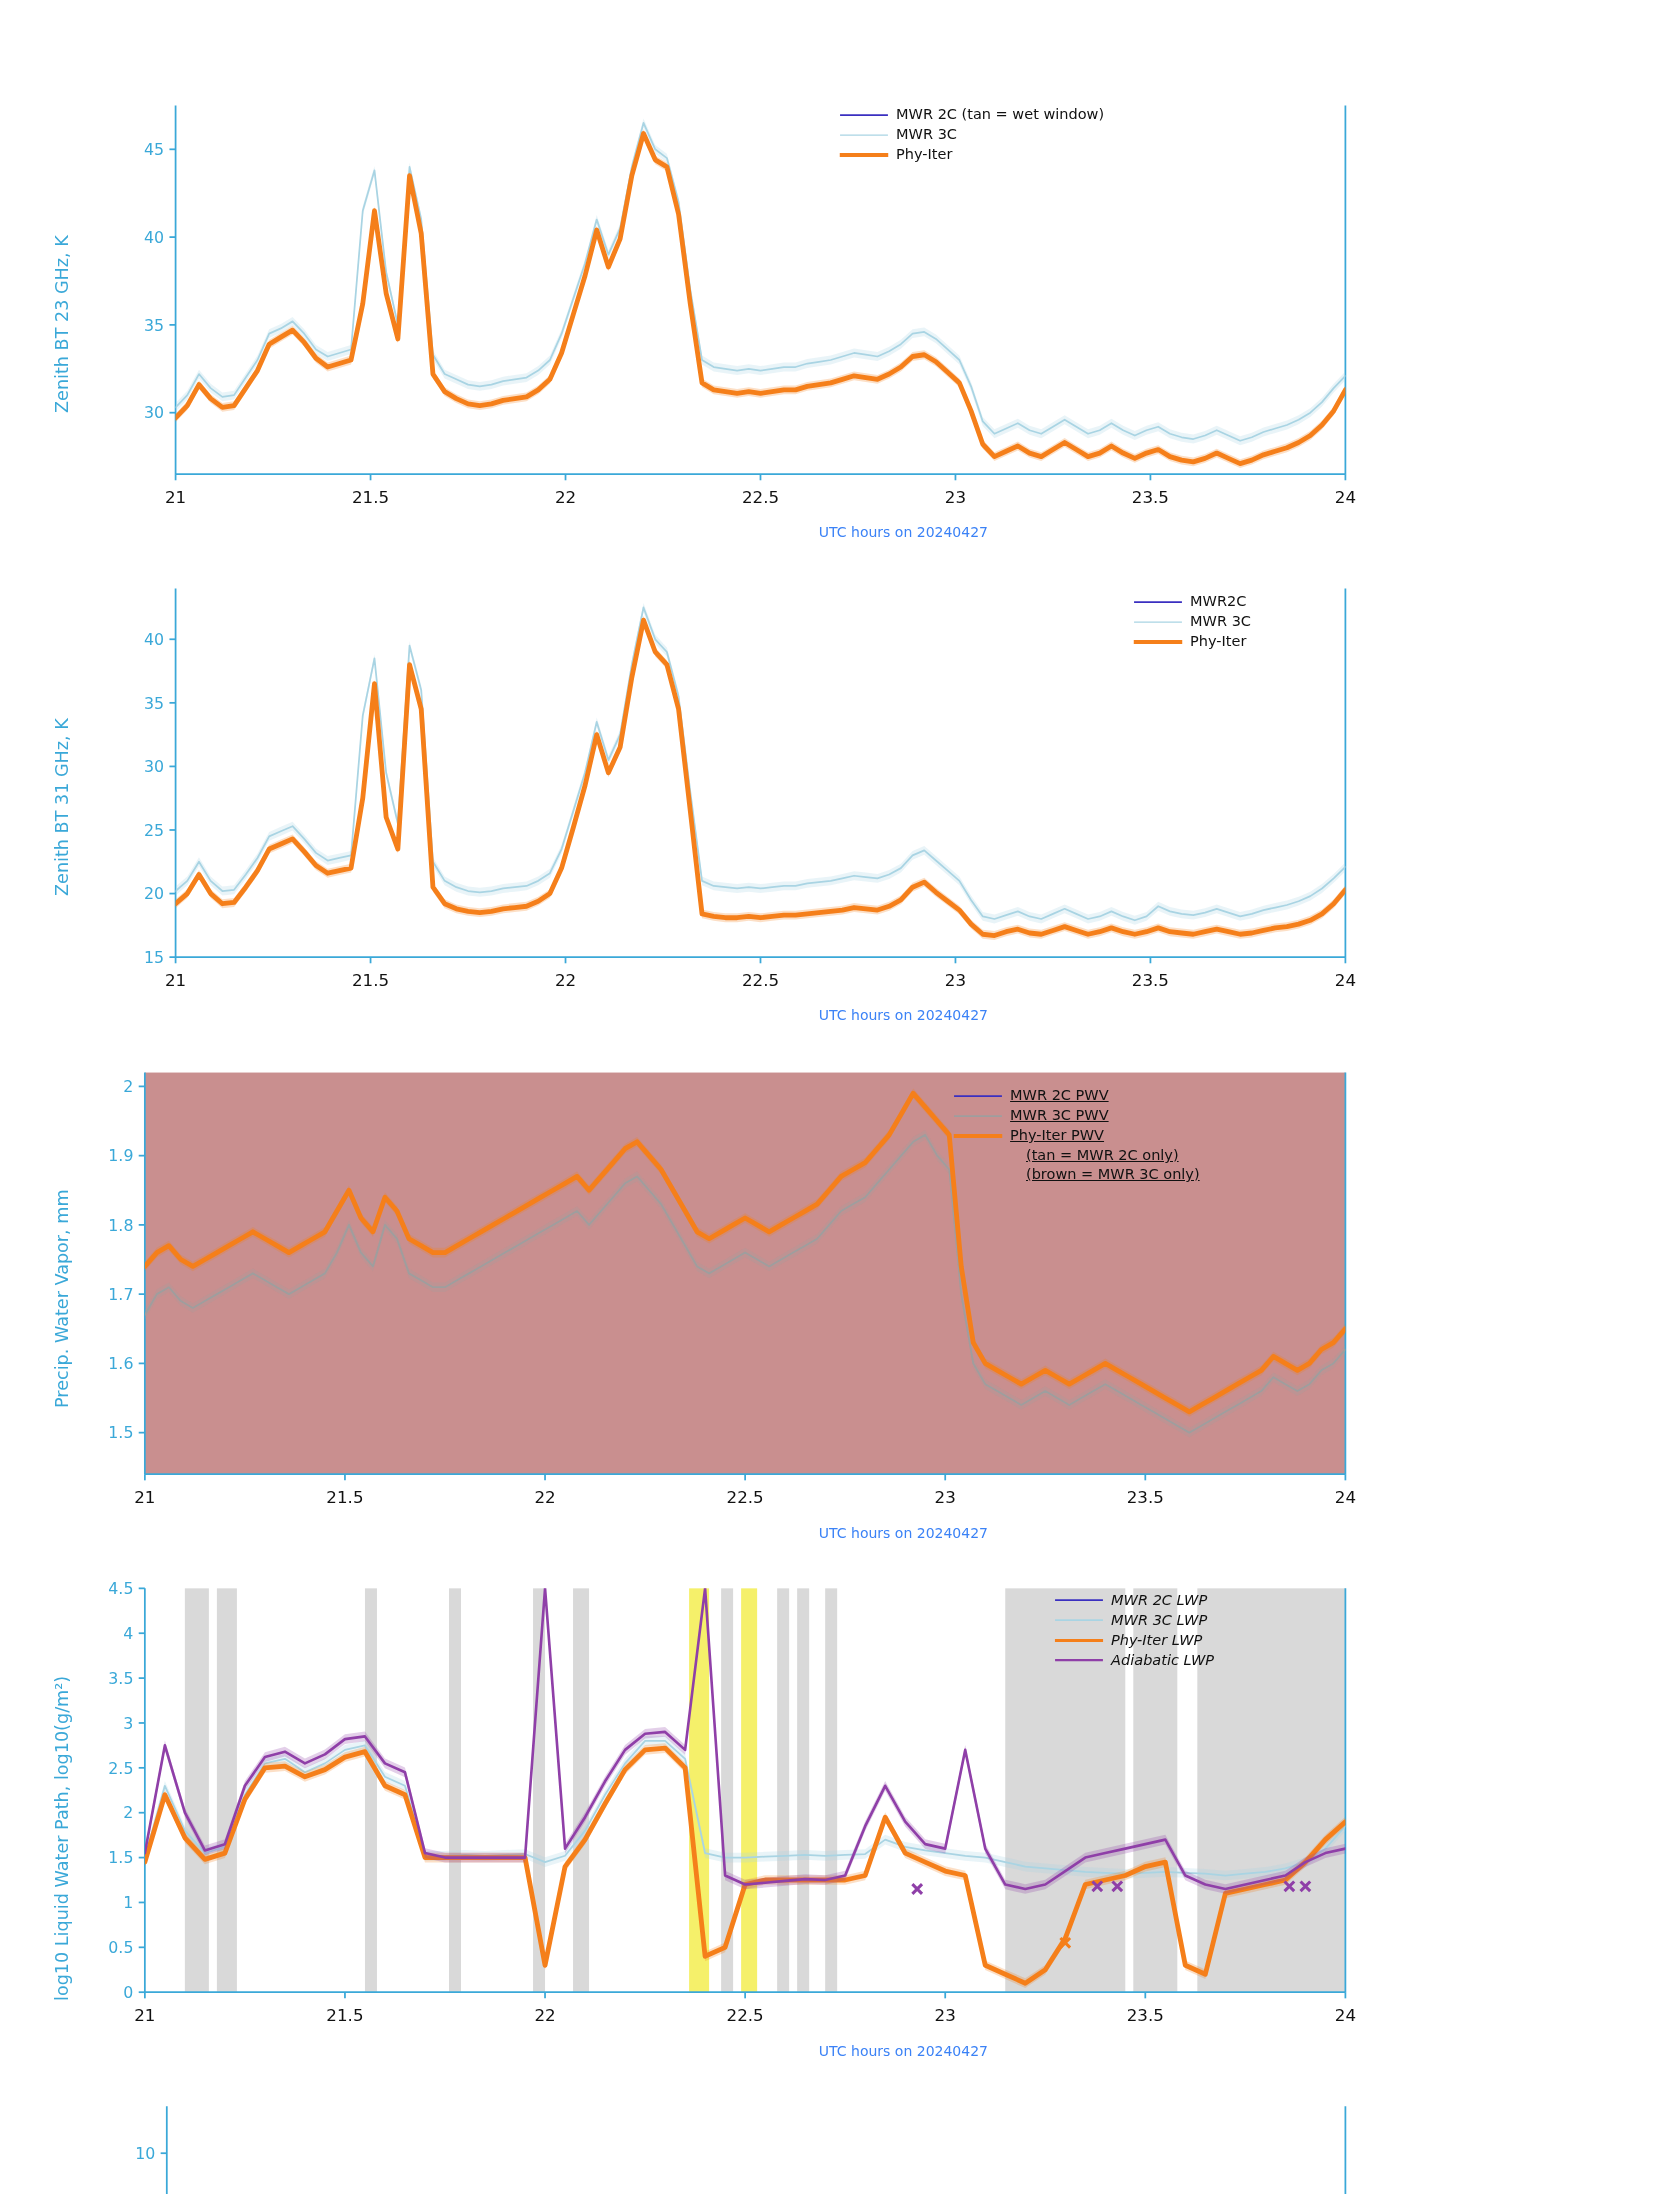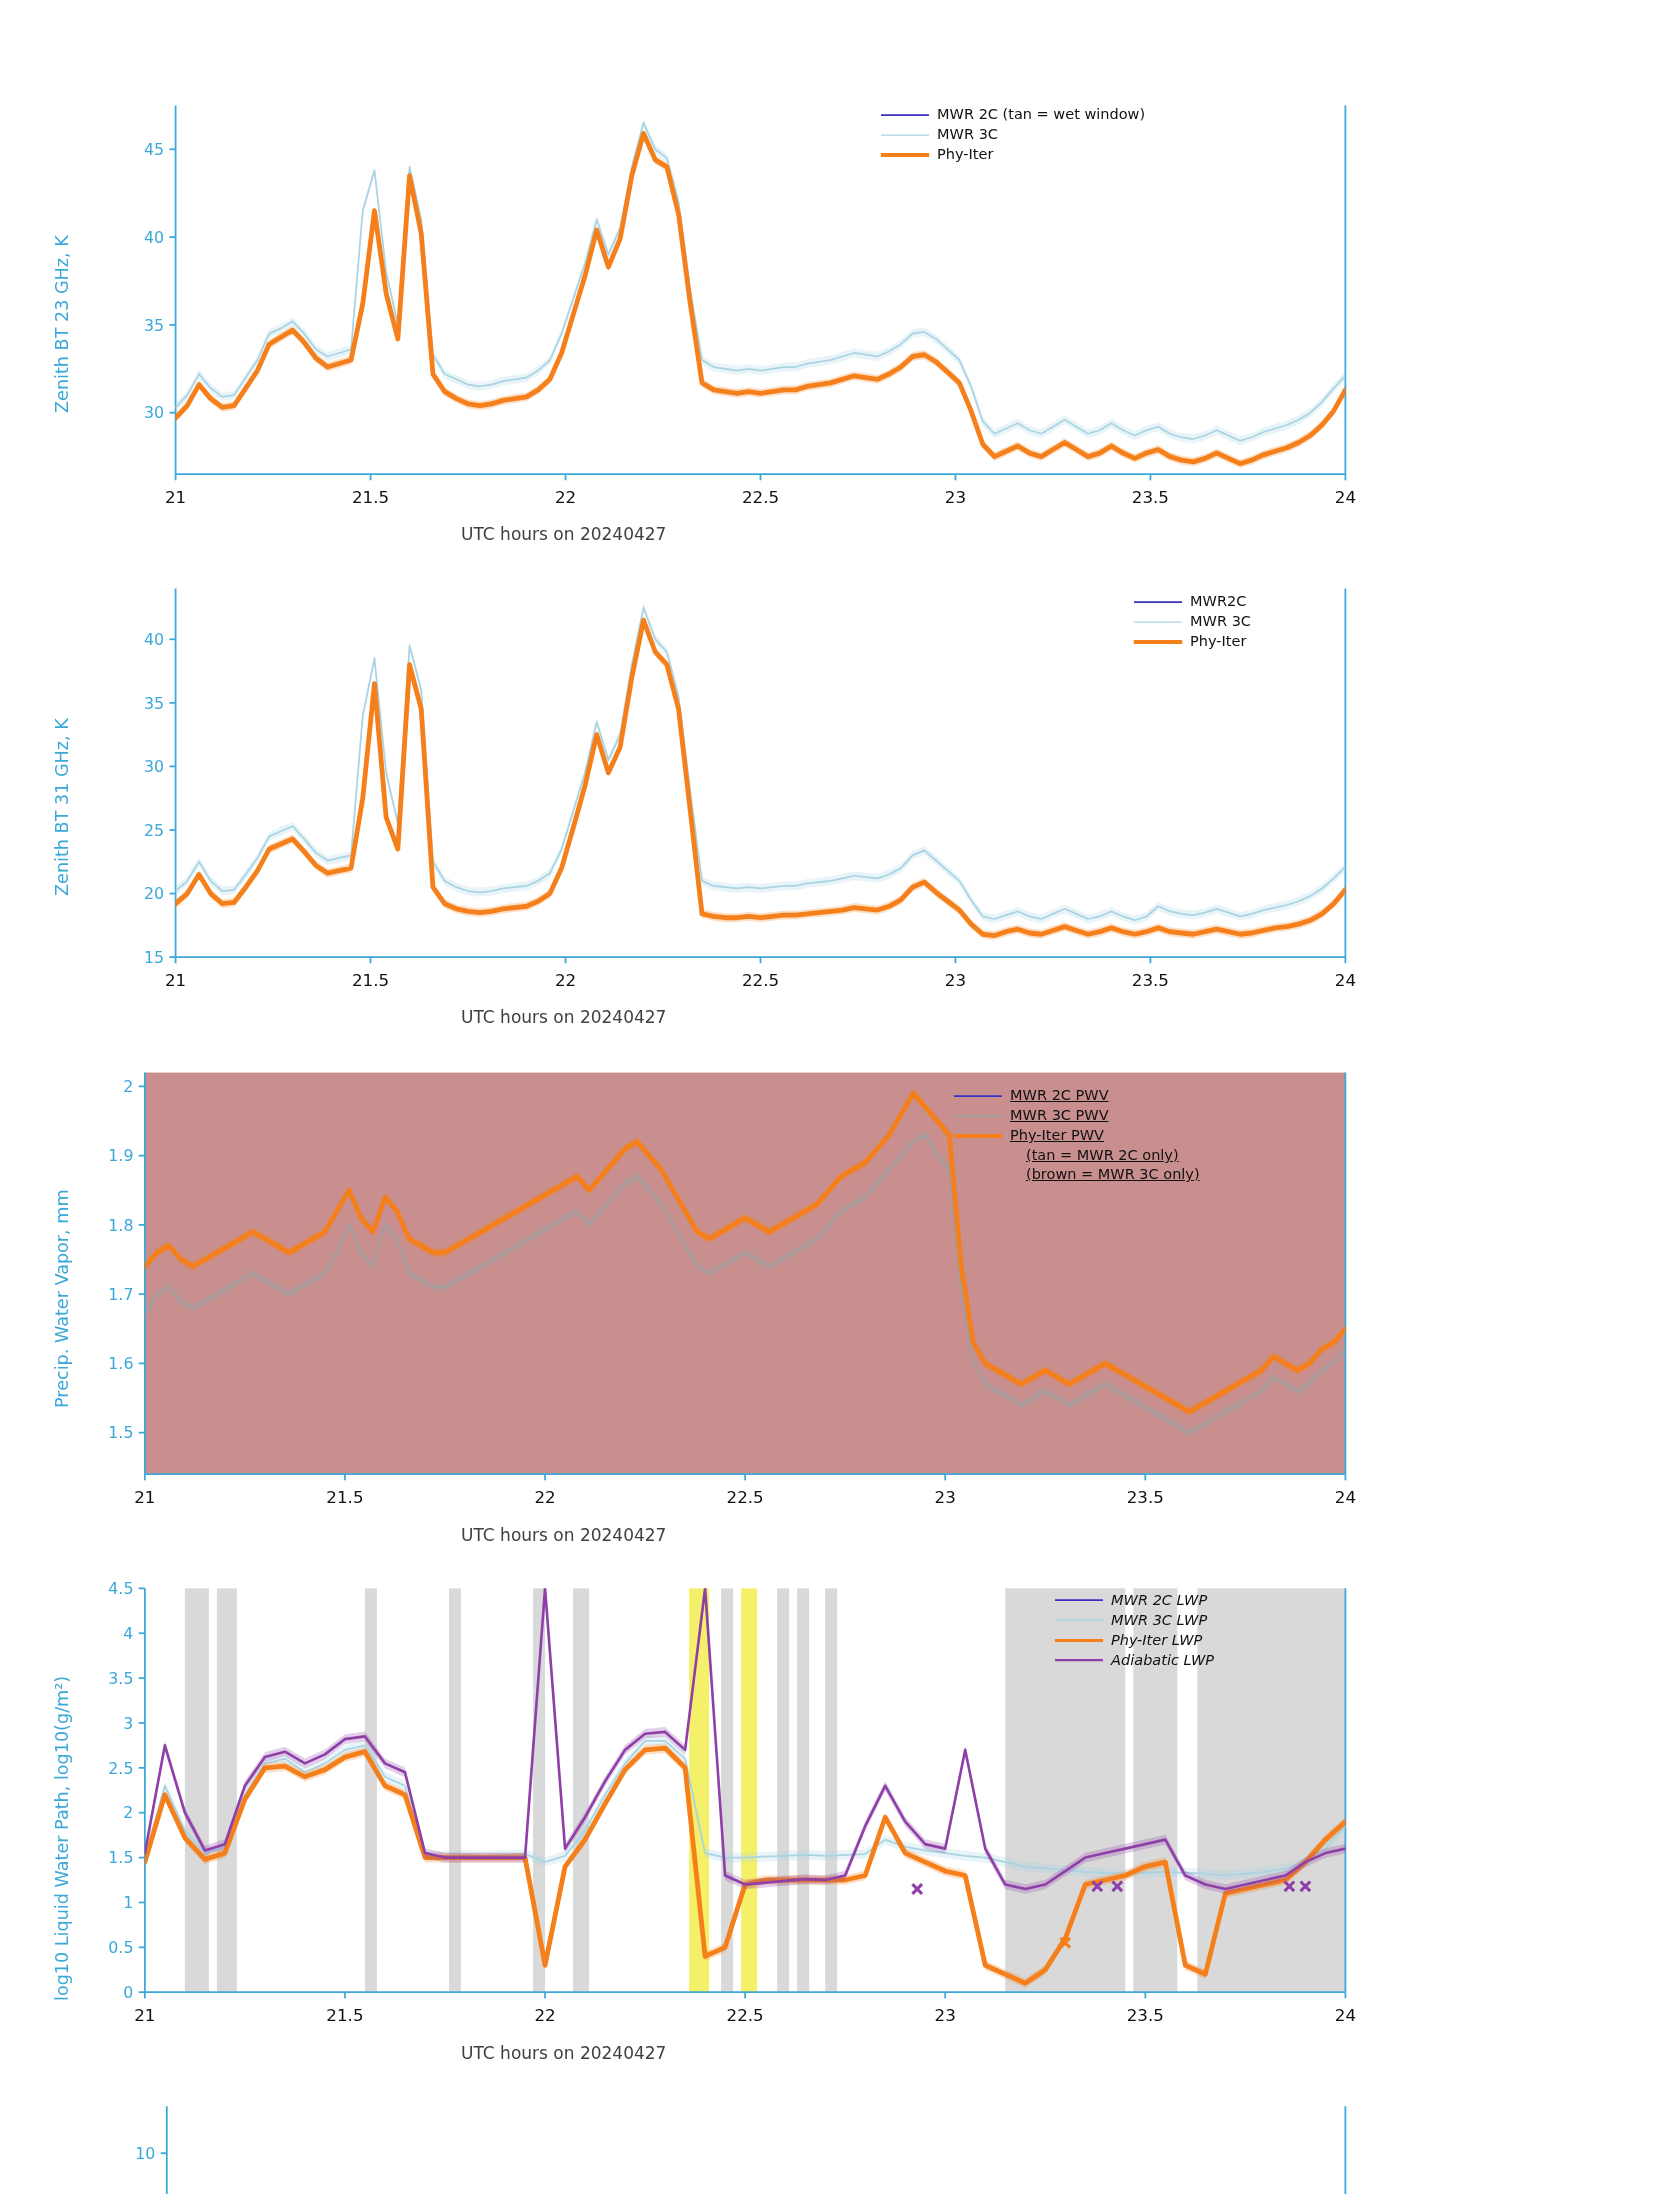--- a/index.html
+++ b/index.html
@@ -33,24 +33,24 @@
   svg { display: block; }
   .ylabel {
     position: absolute;
     color: #3aa8d8;
     font-size: 17.6px;
     white-space: nowrap;
     transform-origin: left top;
   }
   .xlabel {
     position: absolute;
-    color: #404040;
-    font-size: 17px;
+    color: #3b82f6;
+    font-size: 14px;
     white-space: nowrap;
-    text-align: left;
+    text-align: right;
   }
   .legendbox {
     position: absolute;
     font-size: 14.5px;
     color: #111111;
     line-height: 1.32;
   }
   .legrow {
     display: flex;
     align-items: center;
@@ -109,21 +109,21 @@
           <g clip-path="url(#svg-bt23-clip)">
             <polygon points="400,737.9200000000001 426.650000000001,709.9200000000001 453.2999999999989,661.9199999999998 479.9499999999999,693.9200000000001 506.6000000000009,713.9200000000001 533.2499999999987,709.9200000000001 559.8999999999997,669.9199999999998 586.5500000000008,629.9199999999998 613.1999999999986,569.9199999999998 639.8499999999997,557.9200000000001 666.5000000000007,541.9199999999998 693.1499999999985,569.9199999999998 719.7999999999995,605.9199999999998 746.4500000000005,621.9199999999998 773.1000000000015,613.92 799.7499999999993,605.9199999999998 826.4000000000003,289.91999999999985 853.0500000000013,197.92000000000007 879.6999999999992,429.91999999999996 906.3500000000003,549.9199999999998 933.0000000000013,189.91999999999985 959.6499999999991,309.91999999999996 986.3000000000002,617.9200000000001 1012.9500000000012,661.9199999999998 1039.599999999999,673.92 1066.25,685.92 1092.900000000001,689.9200000000001 1119.5499999999988,685.92 1146.1999999999998,677.92 1172.8500000000008,673.92 1199.4999999999986,669.9199999999998 1226.1499999999996,653.92 1252.8000000000006,629.9199999999998 1279.4499999999985,569.9199999999998 1306.0999999999995,489.9199999999999 1332.7500000000007,409.9199999999999 1359.3999999999985,309.91999999999996 1386.0499999999995,389.9199999999999 1412.7000000000005,329.91999999999996 1439.3500000000015,189.91999999999985 1465.9999999999993,89.91999999999996 1492.6500000000003,149.91999999999996 1519.3000000000015,169.91999999999996 1545.9499999999991,269.91999999999985 1572.6000000000004,469.9199999999999 1599.2500000000011,629.9199999999998 1625.8999999999992,645.9199999999998 1652.5500000000002,649.9199999999998 1679.2000000000012,653.92 1705.849999999999,649.9199999999998 1732.5,653.92 1759.150000000001,649.9199999999998 1785.7999999999988,645.9199999999998 1812.4499999999998,645.9199999999998 1839.100000000001,637.9200000000001 1865.7499999999986,633.92 1892.3999999999999,629.9199999999998 1919.0500000000009,621.9199999999998 1945.6999999999987,613.92 1972.3499999999997,617.9200000000001 1999.0000000000005,621.9199999999998 2025.6499999999985,609.9199999999998 2052.2999999999993,593.92 2078.9500000000007,569.9199999999998 2105.6000000000013,565.9199999999998 2132.2499999999995,581.9199999999998 2158.9000000000005,605.9199999999998 2185.550000000001,629.9199999999998 2212.199999999999,689.9200000000001 2238.8500000000004,769.9200000000001 2265.5000000000014,797.9200000000001 2292.1499999999987,785.92 2318.8,773.9200000000001 2345.450000000001,789.9200000000001 2372.099999999999,797.9200000000001 2398.75,781.9200000000001 2425.400000000001,765.92 2452.049999999999,781.9200000000001 2478.7,797.9200000000001 2505.350000000001,789.9200000000001 2531.9999999999986,773.9200000000001 2558.6499999999996,789.9200000000001 2585.3000000000006,801.9200000000001 2611.949999999999,789.9200000000001 2638.5999999999995,781.9200000000001 2665.2500000000005,797.9200000000001 2691.8999999999983,805.92 2718.5499999999993,809.9200000000001 2745.2000000000007,801.9200000000001 2771.8500000000017,789.9200000000001 2798.4999999999995,801.9200000000001 2825.1500000000005,813.9200000000001 2851.800000000001,805.92 2878.4499999999994,793.9200000000001 2905.1000000000004,785.92 2931.7500000000014,777.9200000000001 2958.399999999999,765.92 2985.05,749.9200000000001 3011.700000000001,725.92 3038.349999999999,693.9200000000001 3065,665.9199999999998 3065,686.0799999999999 3038.349999999999,714.08 3011.700000000001,746.0799999999999 2985.05,770.0799999999999 2958.399999999999,786.0799999999999 2931.7500000000014,798.0799999999999 2905.1000000000004,806.0799999999999 2878.4499999999994,814.08 2851.800000000001,826.0799999999999 2825.1500000000005,834.08 2798.4999999999995,822.0799999999999 2771.8500000000017,810.0799999999999 2745.2000000000007,822.0799999999999 2718.5499999999993,830.0799999999999 2691.8999999999983,826.0799999999999 2665.2500000000005,818.0799999999999 2638.5999999999995,802.0799999999999 2611.949999999999,810.0799999999999 2585.3000000000006,822.0799999999999 2558.6499999999996,810.0799999999999 2531.9999999999986,794.08 2505.350000000001,810.0799999999999 2478.7,818.0799999999999 2452.049999999999,802.0799999999999 2425.400000000001,786.0799999999999 2398.75,802.0799999999999 2372.099999999999,818.0799999999999 2345.450000000001,810.0799999999999 2318.8,794.08 2292.1499999999987,806.0799999999999 2265.5000000000014,818.0799999999999 2238.8500000000004,790.0799999999999 2212.199999999999,710.0799999999999 2185.550000000001,650.0800000000002 2158.9000000000005,626.08 2132.2499999999995,602.0799999999999 2105.6000000000013,586.08 2078.9500000000007,590.0800000000002 2052.2999999999993,614.0800000000002 2025.6499999999985,630.0800000000002 1999.0000000000005,642.0799999999999 1972.3499999999997,638.0800000000002 1945.6999999999987,634.0800000000002 1919.0500000000009,642.0799999999999 1892.3999999999999,650.0800000000002 1865.7499999999986,654.0800000000002 1839.100000000001,658.0800000000002 1812.4499999999998,666.08 1785.7999999999988,666.08 1759.150000000001,670.0800000000002 1732.5,674.0800000000002 1705.849999999999,670.0800000000002 1679.2000000000012,674.0800000000002 1652.5500000000002,670.0800000000002 1625.8999999999992,666.08 1599.2500000000011,650.0800000000002 1572.6000000000004,490.0800000000001 1545.9499999999991,290.08000000000004 1519.3000000000015,190.08000000000015 1492.6500000000003,170.08000000000015 1465.9999999999993,110.08000000000004 1439.3500000000015,210.08000000000004 1412.7000000000005,350.08000000000015 1386.0499999999995,410.0800000000001 1359.3999999999985,330.08000000000015 1332.7500000000007,430.08000000000015 1306.0999999999995,510.0800000000001 1279.4499999999985,590.0800000000002 1252.8000000000006,650.0800000000002 1226.1499999999996,674.0800000000002 1199.4999999999986,690.0799999999999 1172.8500000000008,694.08 1146.1999999999998,698.0799999999999 1119.5499999999988,706.0799999999999 1092.900000000001,710.0799999999999 1066.25,706.0799999999999 1039.599999999999,694.08 1012.9500000000012,682.0799999999998 986.3000000000002,638.0800000000002 959.6499999999991,330.08000000000015 933.0000000000013,210.08000000000004 906.3500000000003,570.0800000000002 879.6999999999992,450.08000000000004 853.0500000000013,218.08000000000027 826.4000000000003,310.08000000000004 799.7499999999993,626.08 773.1000000000015,634.0800000000002 746.4500000000005,642.0799999999999 719.7999999999995,626.08 693.1499999999985,590.0800000000002 666.5000000000007,562.0799999999999 639.8499999999997,578.0800000000002 613.1999999999986,590.0800000000002 586.5500000000008,650.0800000000002 559.8999999999997,690.0799999999999 533.2499999999987,730.0799999999999 506.6000000000009,734.08 479.9499999999999,714.08 453.2999999999989,682.0799999999998 426.650000000001,730.0799999999999 400,758.0799999999999" fill="#a9d4e3" fill-opacity="0.25"></polygon>
             <path d="M400.0 748.0 L426.7 720.0 L453.3 672.0 L479.9 704.0 L506.6 724.0 L533.2 720.0 L559.9 680.0 L586.6 640.0 L613.2 580.0 L639.8 568.0 L666.5 552.0 L693.1 580.0 L719.8 616.0 L746.5 632.0 L773.1 624.0 L799.7 616.0 L826.4 300.0 L853.1 208.0 L879.7 440.0 L906.4 560.0 L933.0 200.0 L959.6 320.0 L986.3 628.0 L1013.0 672.0 L1039.6 684.0 L1066.3 696.0 L1092.9 700.0 L1119.5 696.0 L1146.2 688.0 L1172.9 684.0 L1199.5 680.0 L1226.1 664.0 L1252.8 640.0 L1279.4 580.0 L1306.1 500.0 L1332.8 420.0 L1359.4 320.0 L1386.0 400.0 L1412.7 340.0 L1439.4 200.0 L1466.0 100.0 L1492.7 160.0 L1519.3 180.0 L1545.9 280.0 L1572.6 480.0 L1599.3 640.0 L1625.9 656.0 L1652.6 660.0 L1679.2 664.0 L1705.8 660.0 L1732.5 664.0 L1759.2 660.0 L1785.8 656.0 L1812.4 656.0 L1839.1 648.0 L1865.7 644.0 L1892.4 640.0 L1919.1 632.0 L1945.7 624.0 L1972.3 628.0 L1999.0 632.0 L2025.6 620.0 L2052.3 604.0 L2079.0 580.0 L2105.6 576.0 L2132.2 592.0 L2158.9 616.0 L2185.6 640.0 L2212.2 700.0 L2238.9 780.0 L2265.5 808.0 L2292.1 796.0 L2318.8 784.0 L2345.5 800.0 L2372.1 808.0 L2398.8 792.0 L2425.4 776.0 L2452.0 792.0 L2478.7 808.0 L2505.4 800.0 L2532.0 784.0 L2558.6 800.0 L2585.3 812.0 L2611.9 800.0 L2638.6 792.0 L2665.3 808.0 L2691.9 816.0 L2718.5 820.0 L2745.2 812.0 L2771.9 800.0 L2798.5 812.0 L2825.2 824.0 L2851.8 816.0 L2878.4 804.0 L2905.1 796.0 L2931.8 788.0 L2958.4 776.0 L2985.1 760.0 L3011.7 736.0 L3038.3 704.0 L3065.0 676.0" fill="none" stroke="#a9d4e3" stroke-width="4" stroke-linejoin="round" stroke-linecap="round"></path>
             <polygon points="400,761.9200000000001 426.650000000001,733.9200000000001 453.2999999999989,685.92 479.9499999999999,717.9200000000001 506.6000000000009,737.9200000000001 533.2499999999987,733.9200000000001 559.8999999999997,693.9200000000001 586.5500000000008,653.92 613.1999999999986,593.92 639.8499999999997,577.9200000000001 666.5000000000007,561.9199999999998 693.1499999999985,589.9199999999998 719.7999999999995,625.9199999999998 746.4500000000005,645.9199999999998 773.1000000000015,637.9200000000001 799.7499999999993,629.9199999999998 826.4000000000003,501.9199999999998 853.0500000000013,289.91999999999985 879.6999999999992,477.9200000000001 906.3500000000003,581.9199999999998 933.0000000000013,209.91999999999985 959.6499999999991,341.91999999999985 986.3000000000002,661.9199999999998 1012.9500000000012,701.9200000000001 1039.599999999999,717.9200000000001 1066.25,729.9200000000001 1092.900000000001,733.9200000000001 1119.5499999999988,729.9200000000001 1146.1999999999998,721.9200000000001 1172.8500000000008,717.9200000000001 1199.4999999999986,713.9200000000001 1226.1499999999996,697.9200000000001 1252.8000000000006,673.92 1279.4499999999985,613.92 1306.0999999999995,525.9199999999998 1332.7500000000007,437.92 1359.3999999999985,333.91999999999996 1386.0499999999995,417.92 1412.7000000000005,353.91999999999996 1439.3500000000015,209.91999999999985 1465.9999999999993,113.91999999999996 1492.6500000000003,173.91999999999996 1519.3000000000015,189.91999999999985 1545.9499999999991,297.9200000000001 1572.6000000000004,501.9199999999998 1599.2500000000011,681.9200000000001 1625.8999999999992,697.9200000000001 1652.5500000000002,701.9200000000001 1679.2000000000012,705.92 1705.849999999999,701.9200000000001 1732.5,705.92 1759.150000000001,701.9200000000001 1785.7999999999988,697.9200000000001 1812.4499999999998,697.9200000000001 1839.100000000001,689.9200000000001 1865.7499999999986,685.92 1892.3999999999999,681.9200000000001 1919.0500000000009,673.92 1945.6999999999987,665.9199999999998 1972.3499999999997,669.9199999999998 1999.0000000000005,673.92 2025.6499999999985,661.9199999999998 2052.2999999999993,645.9199999999998 2078.9500000000007,621.9199999999998 2105.6000000000013,617.9200000000001 2132.2499999999995,633.92 2158.9000000000005,657.9200000000001 2185.550000000001,681.9200000000001 2212.199999999999,745.92 2238.8500000000004,821.9200000000001 2265.5000000000014,849.9200000000001 2292.1499999999987,837.9200000000001 2318.8,825.92 2345.450000000001,841.9200000000001 2372.099999999999,849.9200000000001 2398.75,833.9200000000001 2425.400000000001,817.9200000000001 2452.049999999999,833.9200000000001 2478.7,849.9200000000001 2505.350000000001,841.9200000000001 2531.9999999999986,825.92 2558.6499999999996,841.9200000000001 2585.3000000000006,853.9200000000001 2611.949999999999,841.9200000000001 2638.5999999999995,833.9200000000001 2665.2500000000005,849.9200000000001 2691.8999999999983,857.9200000000001 2718.5499999999993,861.9200000000001 2745.2000000000007,853.9200000000001 2771.8500000000017,841.9200000000001 2798.4999999999995,853.9200000000001 2825.1500000000005,865.92 2851.800000000001,857.9200000000001 2878.4499999999994,845.92 2905.1000000000004,837.9200000000001 2931.7500000000014,829.9200000000001 2958.399999999999,817.9200000000001 2985.05,801.9200000000001 3011.700000000001,777.9200000000001 3038.349999999999,745.92 3065,697.9200000000001 3065,718.0799999999999 3038.349999999999,766.0799999999999 3011.700000000001,798.0799999999999 2985.05,822.0799999999999 2958.399999999999,838.0799999999999 2931.7500000000014,850.0799999999999 2905.1000000000004,858.0799999999999 2878.4499999999994,866.0799999999999 2851.800000000001,878.0799999999999 2825.1500000000005,886.0799999999999 2798.4999999999995,874.08 2771.8500000000017,862.0799999999999 2745.2000000000007,874.08 2718.5499999999993,882.0799999999999 2691.8999999999983,878.0799999999999 2665.2500000000005,870.0799999999999 2638.5999999999995,854.08 2611.949999999999,862.0799999999999 2585.3000000000006,874.08 2558.6499999999996,862.0799999999999 2531.9999999999986,846.0799999999999 2505.350000000001,862.0799999999999 2478.7,870.0799999999999 2452.049999999999,854.08 2425.400000000001,838.0799999999999 2398.75,854.08 2372.099999999999,870.0799999999999 2345.450000000001,862.0799999999999 2318.8,846.0799999999999 2292.1499999999987,858.0799999999999 2265.5000000000014,870.0799999999999 2238.8500000000004,842.0799999999999 2212.199999999999,766.0799999999999 2185.550000000001,702.0799999999999 2158.9000000000005,678.0800000000003 2132.2499999999995,654.0800000000002 2105.6000000000013,638.0800000000002 2078.9500000000007,642.0799999999999 2052.2999999999993,666.08 2025.6499999999985,682.0799999999998 1999.0000000000005,694.08 1972.3499999999997,690.0799999999999 1945.6999999999987,686.0799999999999 1919.0500000000009,694.08 1892.3999999999999,702.0799999999999 1865.7499999999986,706.0799999999999 1839.100000000001,710.0799999999999 1812.4499999999998,718.0799999999999 1785.7999999999988,718.0799999999999 1759.150000000001,722.0799999999999 1732.5,726.0799999999999 1705.849999999999,722.0799999999999 1679.2000000000012,726.0799999999999 1652.5500000000002,722.0799999999999 1625.8999999999992,718.0799999999999 1599.2500000000011,702.0799999999999 1572.6000000000004,522.0799999999999 1545.9499999999991,318.08000000000027 1519.3000000000015,210.08000000000004 1492.6500000000003,194.08000000000015 1465.9999999999993,134.08000000000015 1439.3500000000015,230.08000000000004 1412.7000000000005,374.08000000000015 1386.0499999999995,438.0800000000002 1359.3999999999985,354.08000000000015 1332.7500000000007,458.0800000000002 1306.0999999999995,546.08 1279.4499999999985,634.0800000000002 1252.8000000000006,694.08 1226.1499999999996,718.0799999999999 1199.4999999999986,734.08 1172.8500000000008,738.0799999999999 1146.1999999999998,742.0799999999999 1119.5499999999988,750.0799999999999 1092.900000000001,754.08 1066.25,750.0799999999999 1039.599999999999,738.0799999999999 1012.9500000000012,722.0799999999999 986.3000000000002,682.0799999999998 959.6499999999991,362.08000000000004 933.0000000000013,230.08000000000004 906.3500000000003,602.0799999999999 879.6999999999992,498.0800000000002 853.0500000000013,310.08000000000004 826.4000000000003,522.0799999999999 799.7499999999993,650.0800000000002 773.1000000000015,658.0800000000002 746.4500000000005,666.08 719.7999999999995,646.08 693.1499999999985,610.0800000000002 666.5000000000007,582.0799999999999 639.8499999999997,598.0800000000002 613.1999999999986,614.0800000000002 586.5500000000008,674.0800000000002 559.8999999999997,714.08 533.2499999999987,754.08 506.6000000000009,758.0799999999999 479.9499999999999,738.0799999999999 453.2999999999989,706.0799999999999 426.650000000001,754.08 400,782.0799999999999" fill="#f57f1a" fill-opacity="0.25"></polygon>
             <path d="M400.0 772.0 L426.7 744.0 L453.3 696.0 L479.9 728.0 L506.6 748.0 L533.2 744.0 L559.9 704.0 L586.6 664.0 L613.2 604.0 L639.8 588.0 L666.5 572.0 L693.1 600.0 L719.8 636.0 L746.5 656.0 L773.1 648.0 L799.7 640.0 L826.4 512.0 L853.1 300.0 L879.7 488.0 L906.4 592.0 L933.0 220.0 L959.6 352.0 L986.3 672.0 L1013.0 712.0 L1039.6 728.0 L1066.3 740.0 L1092.9 744.0 L1119.5 740.0 L1146.2 732.0 L1172.9 728.0 L1199.5 724.0 L1226.1 708.0 L1252.8 684.0 L1279.4 624.0 L1306.1 536.0 L1332.8 448.0 L1359.4 344.0 L1386.0 428.0 L1412.7 364.0 L1439.4 220.0 L1466.0 124.0 L1492.7 184.0 L1519.3 200.0 L1545.9 308.0 L1572.6 512.0 L1599.3 692.0 L1625.9 708.0 L1652.6 712.0 L1679.2 716.0 L1705.8 712.0 L1732.5 716.0 L1759.2 712.0 L1785.8 708.0 L1812.4 708.0 L1839.1 700.0 L1865.7 696.0 L1892.4 692.0 L1919.1 684.0 L1945.7 676.0 L1972.3 680.0 L1999.0 684.0 L2025.6 672.0 L2052.3 656.0 L2079.0 632.0 L2105.6 628.0 L2132.2 644.0 L2158.9 668.0 L2185.6 692.0 L2212.2 756.0 L2238.9 832.0 L2265.5 860.0 L2292.1 848.0 L2318.8 836.0 L2345.5 852.0 L2372.1 860.0 L2398.8 844.0 L2425.4 828.0 L2452.0 844.0 L2478.7 860.0 L2505.4 852.0 L2532.0 836.0 L2558.6 852.0 L2585.3 864.0 L2611.9 852.0 L2638.6 844.0 L2665.3 860.0 L2691.9 868.0 L2718.5 872.0 L2745.2 864.0 L2771.9 852.0 L2798.5 864.0 L2825.2 876.0 L2851.8 868.0 L2878.4 856.0 L2905.1 848.0 L2931.8 840.0 L2958.4 828.0 L2985.1 812.0 L3011.7 788.0 L3038.3 756.0 L3065.0 708.0" fill="none" stroke="#f57f1a" stroke-width="11" stroke-linejoin="round" stroke-linecap="round"></path>
           </g>
         </svg>
     </div>
     <div class="ylabel" style="left:52px; top:334px; transform:rotate(-90deg);">Zenith BT 23 GHz, K</div>
     <div class="xlabel" style="left:461px; top:445px; width:527px;">UTC hours on 20240427</div>
-    <div class="legendbox" style="left:879px; top:26px;">
+    <div class="legendbox" style="left:838px; top:26px;">
       <div class="legrow">
         <svg class="legline" height="6.1" viewBox="0 0 118 14" width="52">
             <line x1="4" y1="7" x2="114" y2="7" stroke="#3a2fc0" stroke-width="4"></line>
           </svg>
         <span class="legtext">MWR 2C (tan = wet window)</span>
       </div>
       <div class="legrow">
         <svg class="legline" height="6.1" viewBox="0 0 118 14" width="52">
             <line x1="4" y1="7" x2="114" y2="7" stroke="#a9d4e3" stroke-width="3"></line>
           </svg>

